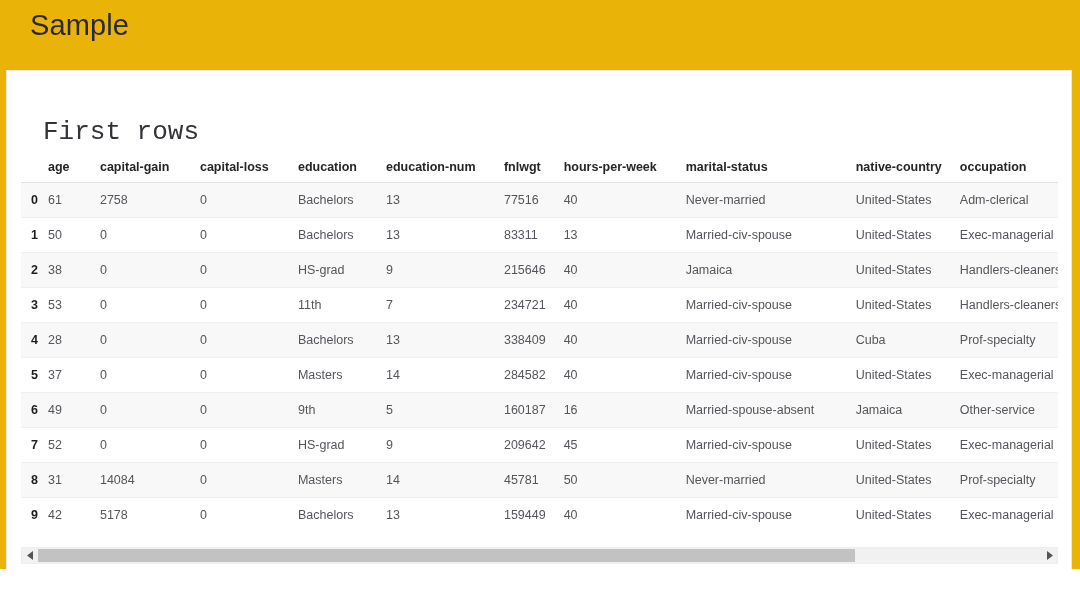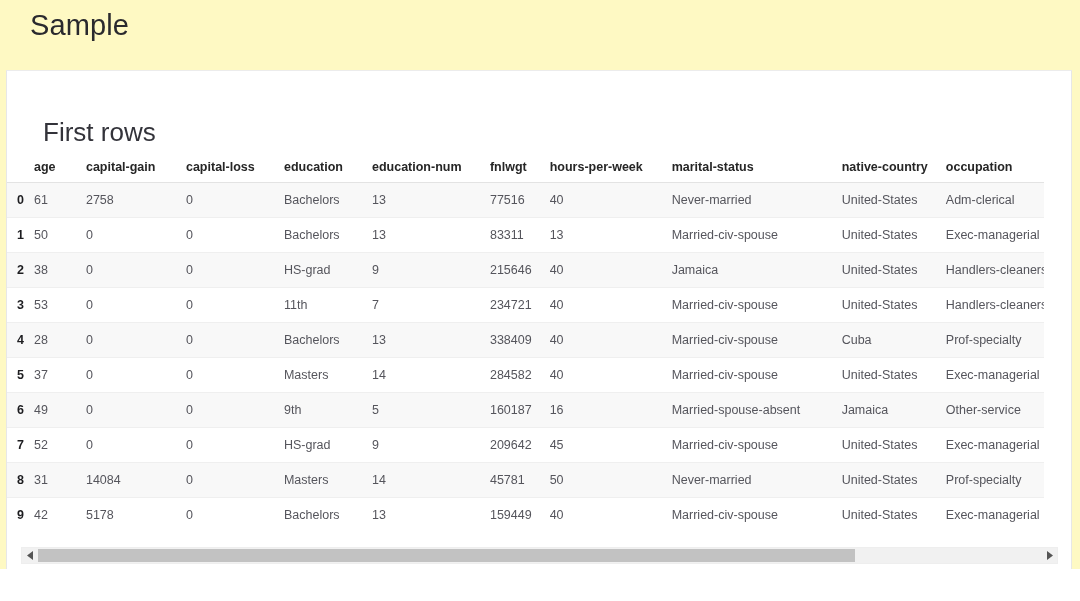--- a/index.html
+++ b/index.html
@@ -6,21 +6,21 @@
     margin: 0;
     padding: 0;
     background: #ffffff;
     font-family: "Liberation Sans", sans-serif;
   }
   #page {
     position: relative;
     width: 1080px;
     height: 569px;
     overflow: hidden;
-    background: #fef9c3;
+    background: #eab308;
   }
 
   
   .page-title {
     position: absolute;
     left: 30px;
     top: 6px;
     font-size: 29px;
     font-weight: 400;
     color: #2a2a2e;
@@ -57,26 +57,27 @@
 
   .section-title {
     position: absolute;
     left: 36px;
     top: 44px;
     font-size: 26px;
     font-weight: 400;
     color: #33333a;
     line-height: 34px;
     white-space: nowrap;
+    font-family: Liberation Mono, monospace;
   }
 
   
   .table-scroll {
     position: absolute;
-    left: 0;
+    left: 14px;
     top: 86px;
     width: 1037px;
     height: 375px;
     overflow: hidden;
   }
   table.df {
     border-collapse: collapse;
     font-size: 12.5px;
     color: #4b4b52;
     white-space: nowrap;

